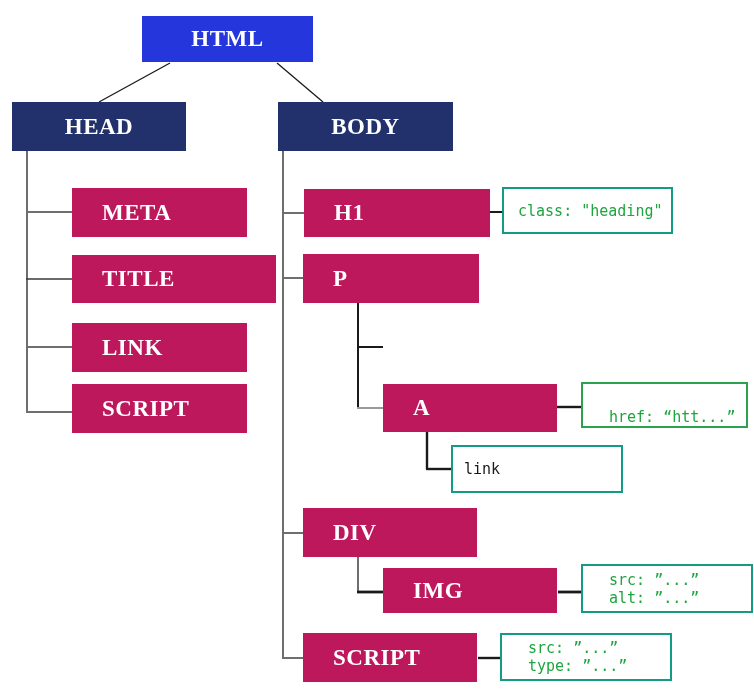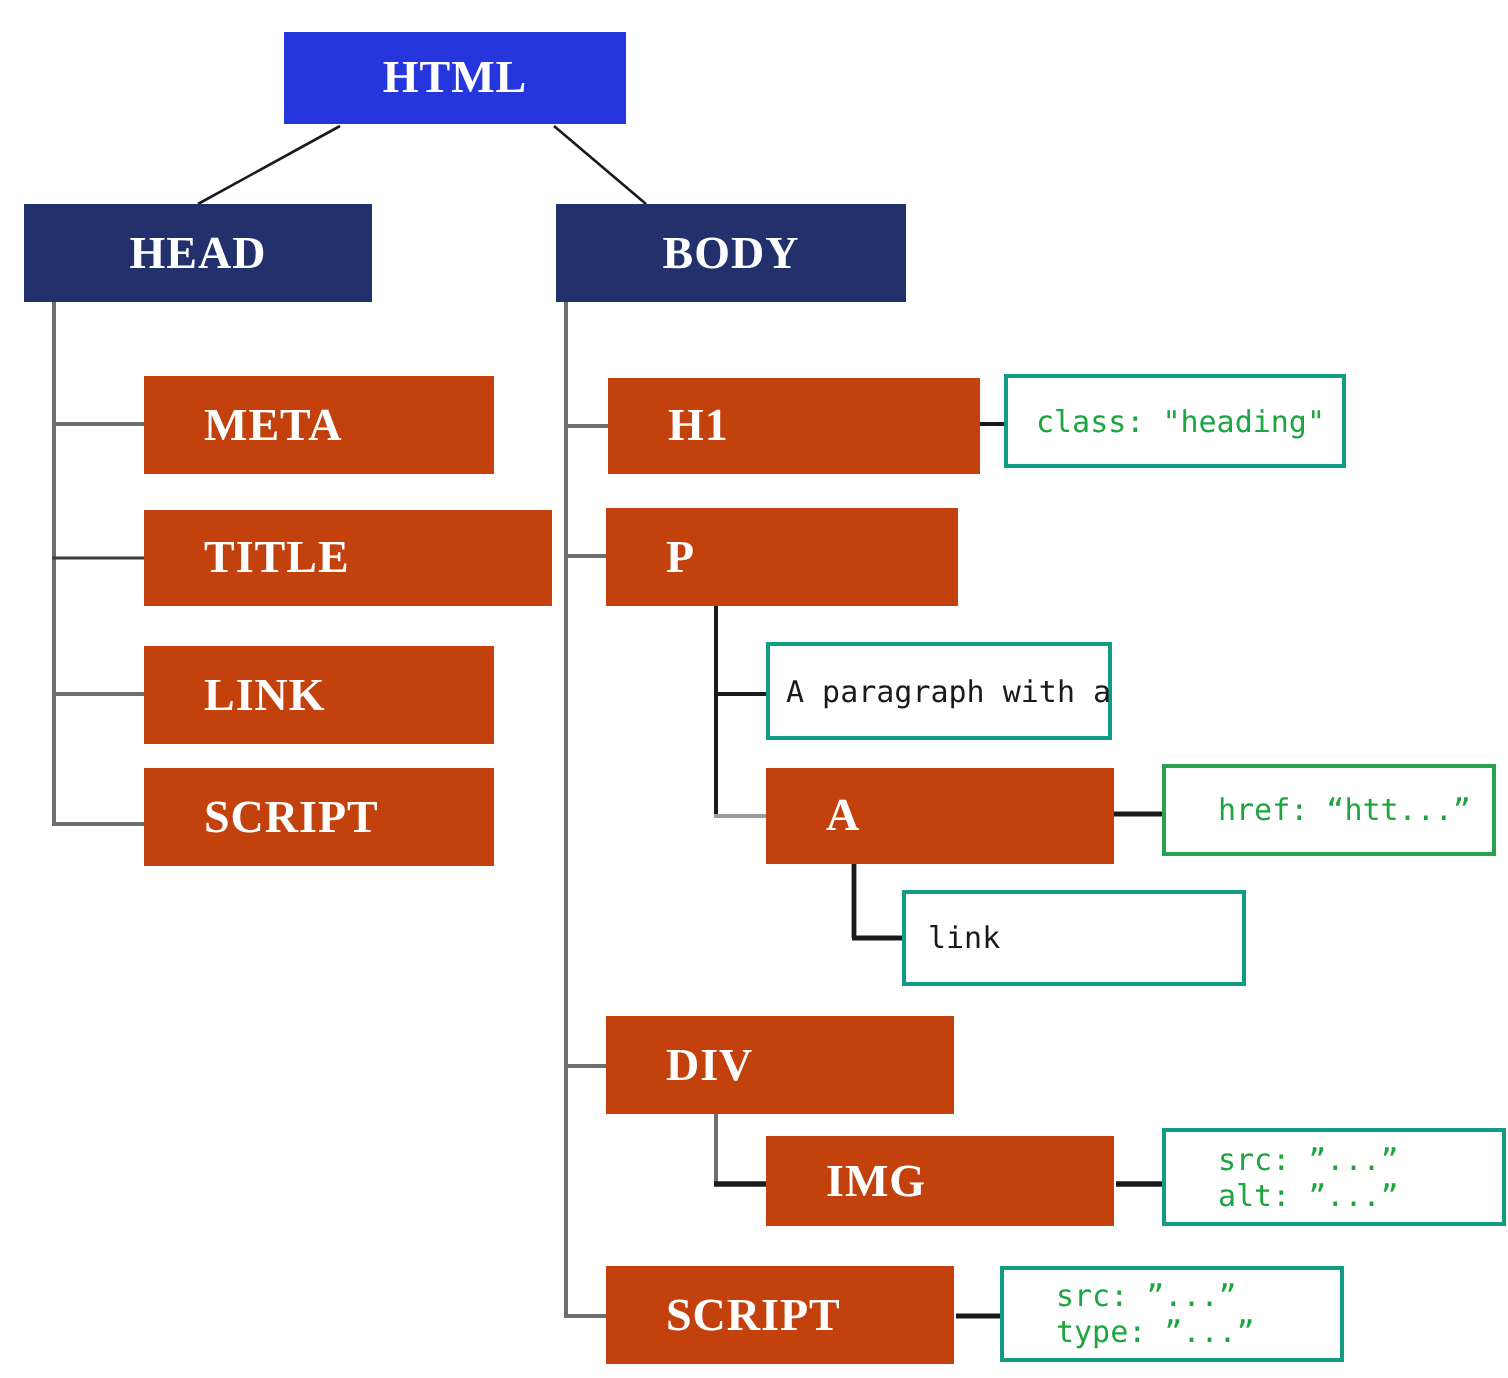--- a/index.html
+++ b/index.html
@@ -18,38 +18,38 @@
     display: flex;
     align-items: center;
     box-sizing: border-box;
     font-weight: bold;
     font-size: 23px;
     color: #ffffff;
     letter-spacing: 0.5px;
   }
   .node.root  { background: #2636dd; justify-content: center; }
   .node.branch{ background: #22306b; justify-content: center; }
-  .node.elem  { background: #c2410c; padding-left: 30px; }
+  .node.elem  { background: #be185d; padding-left: 30px; }
   .note {
     position: absolute;
     z-index: 1;
     display: flex;
     flex-direction: column;
     justify-content: center;
     box-sizing: border-box;
     background: #ffffff;
     border: 2px solid #129c84;
     font-family: "DejaVu Sans Mono", monospace;
     font-size: 15px;
     line-height: 18px;
     color: #1da53f;
     white-space: pre;
   }
   .note.black { color: #1a1a1a; }
-  .note.green-border { border-color: #2ba24d; }
+  .note.green-border { border-color: #2ba24d; justify-content: flex-end; }
   .pad-sm { padding-left: 8px; }
   .pad-10 { padding-left: 11px; }
   .pad-md { padding-left: 14px; }
   .pad-lg { padding-left: 26px; }
 </style>
 </head>
 <body>
 
 <div id="stage">
 
@@ -112,23 +112,20 @@
   <div class="node elem" style="left:304px;top:189px;width:186px;height:48px">
     <span>H1</span>
   </div>
   <div class="note pad-md" style="left:502px;top:187px;width:171px;height:47px">
     <span>class: "heading"</span>
   </div>
 
   <div class="node elem" style="left:303px;top:254px;width:176px;height:49px">
     <span>P</span>
   </div>
-  <div class="note black pad-sm" style="left:383px;top:321px;width:173px;height:49px">
-    <span>A paragraph with a</span>
-  </div>
 
   <div class="node elem" style="left:383px;top:384px;width:174px;height:48px">
     <span>A</span>
   </div>
   <div class="note green-border pad-lg" style="left:581px;top:382px;width:167px;height:46px">
     <span>href: “htt...”</span>
   </div>
   <div class="note black pad-10" style="left:451px;top:445px;width:172px;height:48px">
     <span>link</span>
   </div>

